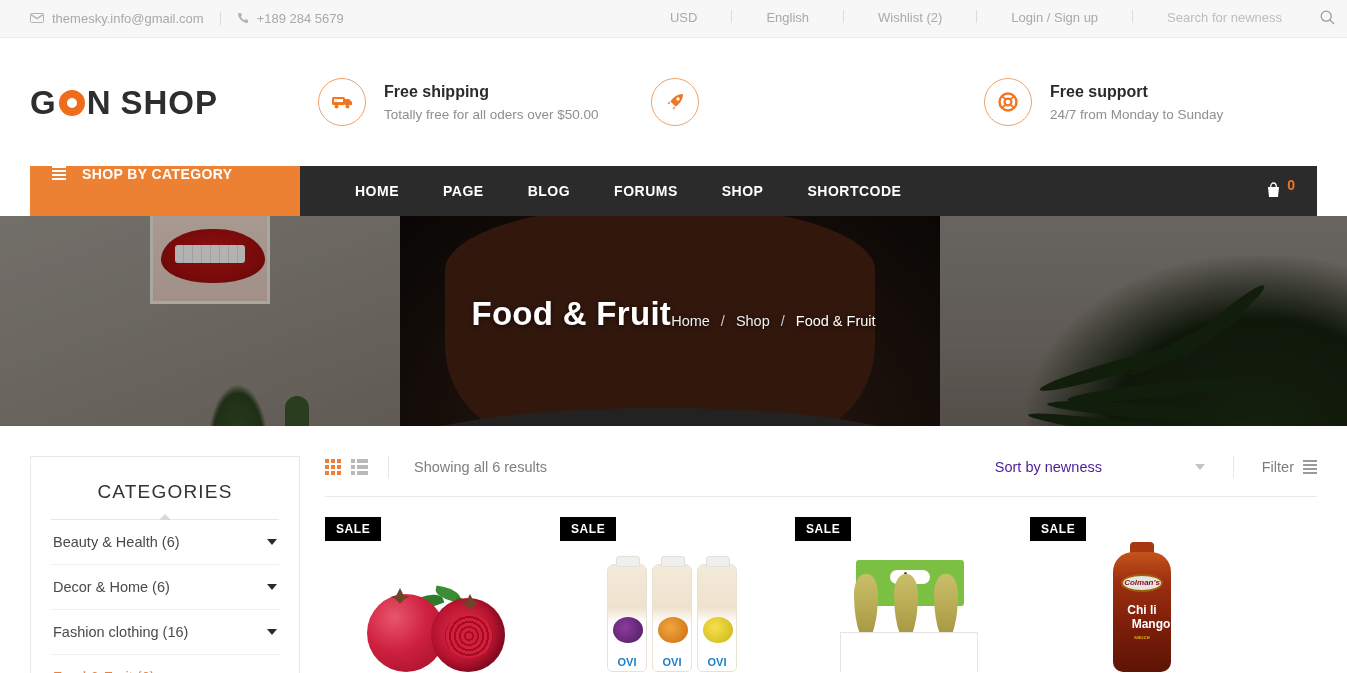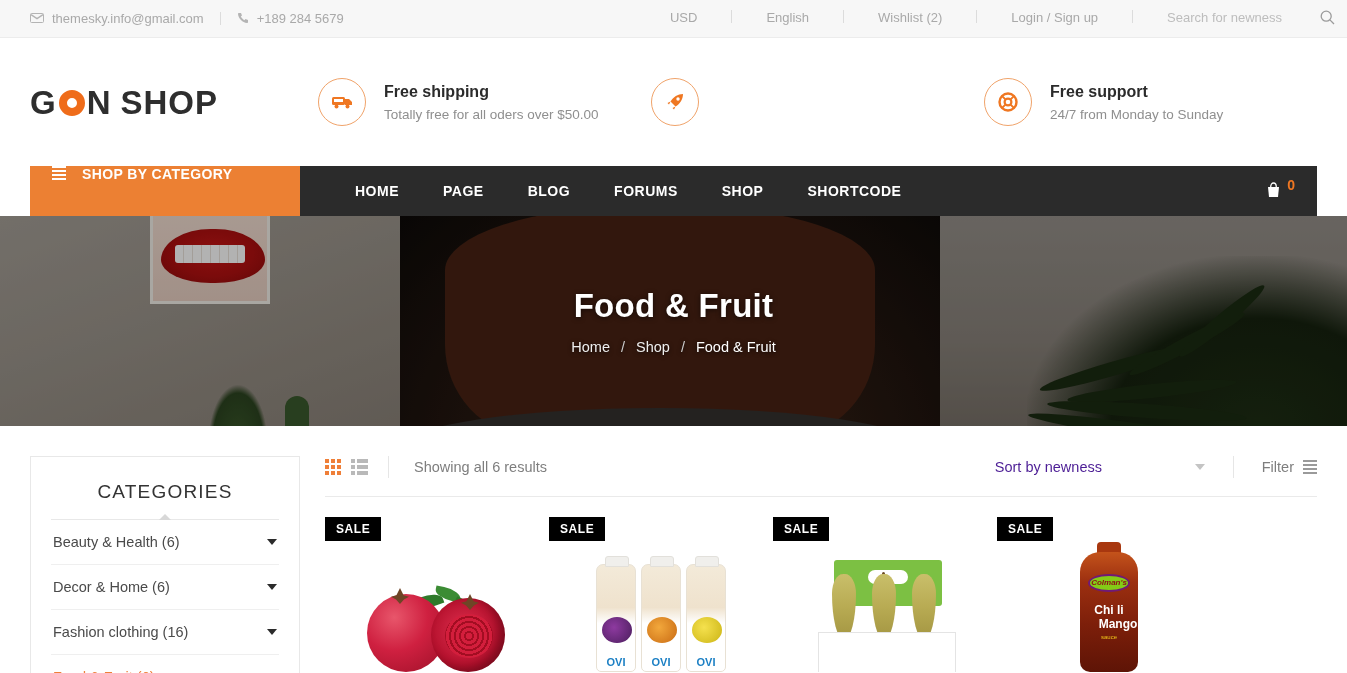--- a/index.html
+++ b/index.html
@@ -181,21 +181,21 @@
   .palm i {
     position:absolute; display:block;
     background: #1b2b12;
     border-radius: 50%;
     height: 14px;
   }
   .hero-shade { position: absolute; inset: 0; background: rgba(0,0,0,.30); }
   .hero-content {
     position: relative;
     height: 100%;
-    display: flex; flex-direction: column; align-items: center; justify-content: center;
+    display: flex; flex-direction: row; align-items: center; justify-content: center;
     text-align: center;
   }
   .hero-title {
     color: #fff;
     font-size: 33px;
     font-weight: bold;
     letter-spacing: .3px;
     margin-bottom: 14px;
     text-shadow: 0 1px 5px rgba(0,0,0,.6);
   }
@@ -259,21 +259,21 @@
     width:0;height:0;
     border-left: 5px solid transparent;
     border-right: 5px solid transparent;
     border-top: 6px solid #c4c4c4;
   }
   .tb-divider2 { width:1px; height: 22px; background:#e6e6e6; margin: 0 28px; }
   .filter { display:flex; align-items:center; gap:9px; font-size:14.5px; color:#7e7e7e; }
   .filter-ico { display:flex; flex-direction:column; gap:2px; }
   .filter-ico i { display:block; width:14px; height:2px; background:#9a9a9a; }
 
-  .products { display: flex; gap: 0; padding-top: 20px; }
+  .products { display: flex; gap: 11px; padding-top: 20px; }
   .product { width: 224px; flex: none; position: relative; }
   .badge {
     position: absolute; left: 0; top: 0;
     background: #000; color: #fff;
     font-size: 12px; font-weight: bold;
     letter-spacing: .6px;
     padding: 5px 11px;
     z-index: 3;
   }
   .pimg { width: 100%; height: 155px; position: relative; display:flex; align-items:flex-end; justify-content:center; overflow:hidden; }
@@ -313,21 +313,21 @@
   .pears .pear { position:absolute; bottom: 32px; width: 24px; height: 66px; border-radius: 46% 46% 50% 50% / 30% 30% 70% 70%;
     background: linear-gradient(180deg,#c9bf6a 0%, #b8ab53 50%, #a39541 100%); }
   .pears .stem { position:absolute; width: 3px; height: 12px; background: #6b4a22; border-radius: 2px; }
 
   
   .sauce { position:relative; width: 58px; height: 120px; }
   .sauce .body { position:absolute; inset: 0; border-radius: 20px 20px 10px 10px;
     background: linear-gradient(180deg,#c4531b 0%, #9c2f10 25%, #7d1f0a 60%, #5e1406 100%); }
   .sauce .neck { position:absolute; left: 17px; top: -10px; width: 24px; height: 14px; background:#a8370f; border-radius: 4px 4px 0 0; }
   .sauce .oval { position:absolute; left: 8px; top: 22px; width: 42px; height: 18px; border-radius: 50%;
-    background: #84cc16; border: 2px solid #701a75; }
+    background: #e5e5e5; border: 2px solid #a16207; }
   .sauce .oval span { display:block; font-size: 8px; font-weight:bold; color:#8c1116; text-align:center; line-height: 14px; font-style: italic;}
   .sauce .t1 { position:absolute; left:0; right:0; top: 52px; text-align:center; font-size:12px; font-weight:bold; color:#fff; line-height:12px;}
   .sauce .t2 { position:absolute; left:18px; right:0; top: 66px; text-align:center; font-size:12px; font-weight:bold; color:#fff; line-height:12px;}
   .sauce .t3 { position:absolute; left:0; right:0; top: 82px; text-align:center; font-size:6px; color:#f0c419;}
 </style>
 </head>
 <body>
 
 <div class="topbar">
   <div class="topbar-left">

